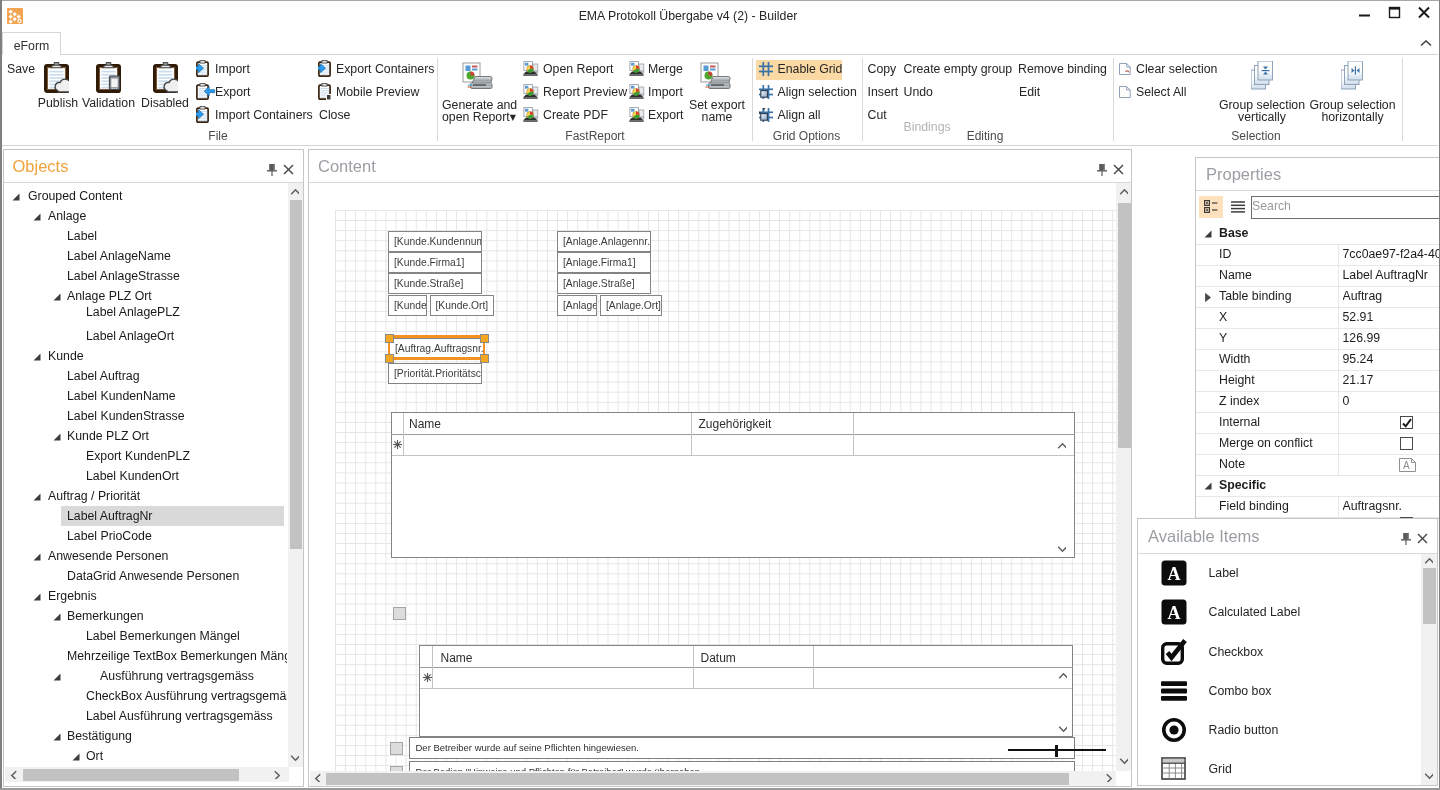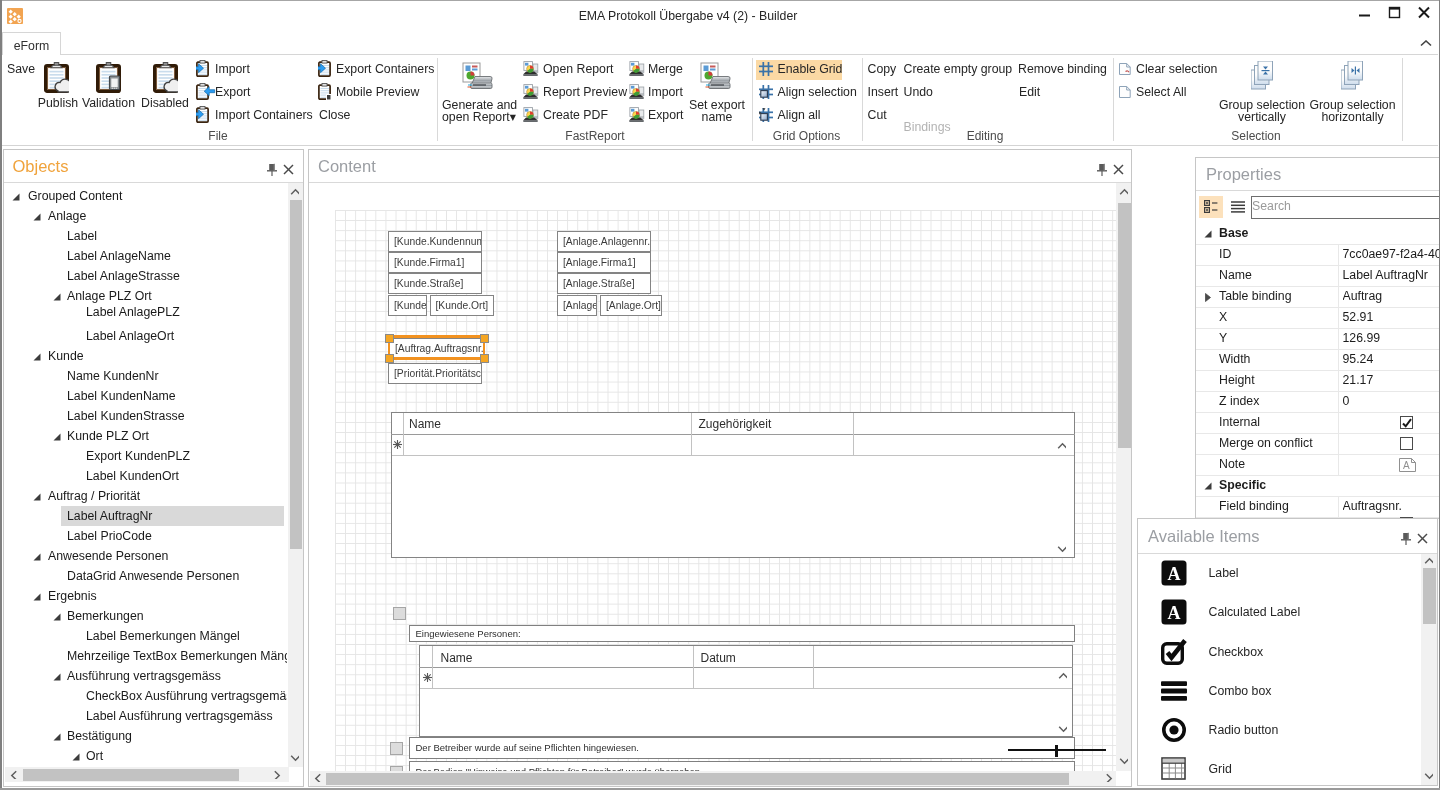--- a/index.html
+++ b/index.html
@@ -351,21 +351,21 @@
     <svg class="abs" style="left:49px;top:142.5px" width="8" height="8">
         <polygon points="7.5,0.5 7.5,7.5 0.5,7.5" fill="#3c3c3c"></polygon>
       </svg>
     <div class="trow" style="left:63px;top:136px;width:220px;">Anlage PLZ Ort</div>
     <div class="trow" style="left:82px;top:152px;width:201px;">Label AnlagePLZ</div>
     <div class="trow" style="left:82px;top:176px;width:201px;">Label AnlageOrt</div>
     <svg class="abs" style="left:29px;top:202.5px" width="8" height="8">
         <polygon points="7.5,0.5 7.5,7.5 0.5,7.5" fill="#3c3c3c"></polygon>
       </svg>
     <div class="trow" style="left:44px;top:196px;width:239px;">Kunde</div>
-    <div class="trow" style="left:63px;top:216px;width:220px;">Name KundenNr</div>
+    <div class="trow" style="left:63px;top:216px;width:220px;">Label Auftrag</div>
     <div class="trow" style="left:63px;top:236px;width:220px;">Label KundenName</div>
     <div class="trow" style="left:63px;top:256px;width:220px;">Label KundenStrasse</div>
     <svg class="abs" style="left:49px;top:282.5px" width="8" height="8">
         <polygon points="7.5,0.5 7.5,7.5 0.5,7.5" fill="#3c3c3c"></polygon>
       </svg>
     <div class="trow" style="left:63px;top:276px;width:220px;">Kunde PLZ Ort</div>
     <div class="trow" style="left:82px;top:296px;width:201px;">Export KundenPLZ</div>
     <div class="trow" style="left:82px;top:316px;width:201px;">Label KundenOrt</div>
     <svg class="abs" style="left:29px;top:342.5px" width="8" height="8">
         <polygon points="7.5,0.5 7.5,7.5 0.5,7.5" fill="#3c3c3c"></polygon>
@@ -385,21 +385,21 @@
     <div class="trow" style="left:44px;top:436px;width:239px;">Ergebnis</div>
     <svg class="abs" style="left:49px;top:462.5px" width="8" height="8">
         <polygon points="7.5,0.5 7.5,7.5 0.5,7.5" fill="#3c3c3c"></polygon>
       </svg>
     <div class="trow" style="left:63px;top:456px;width:220px;">Bemerkungen</div>
     <div class="trow" style="left:82px;top:476px;width:201px;">Label Bemerkungen Mängel</div>
     <div class="trow" style="left:63px;top:496px;width:220px;">Mehrzeilige TextBox Bemerkungen Mängel</div>
     <svg class="abs" style="left:49px;top:522.5px" width="8" height="8">
         <polygon points="7.5,0.5 7.5,7.5 0.5,7.5" fill="#3c3c3c"></polygon>
       </svg>
-    <div class="trow" style="left:63px;top:516px;width:220px;">Ausführung vertragsgemäss</div>
+    <div class="trow" style="left:63px;top:516px;width:220px;text-align:center;">Ausführung vertragsgemäss</div>
     <div class="trow" style="left:82px;top:536px;width:201px;">CheckBox Ausführung vertragsgemäss</div>
     <div class="trow" style="left:82px;top:556px;width:201px;">Label Ausführung vertragsgemäss</div>
     <svg class="abs" style="left:49px;top:582.5px" width="8" height="8">
         <polygon points="7.5,0.5 7.5,7.5 0.5,7.5" fill="#3c3c3c"></polygon>
       </svg>
     <div class="trow" style="left:63px;top:576px;width:220px;">Bestätigung</div>
     <svg class="abs" style="left:68px;top:602.5px" width="8" height="8">
         <polygon points="7.5,0.5 7.5,7.5 0.5,7.5" fill="#3c3c3c"></polygon>
       </svg>
     <div class="trow" style="left:82px;top:596px;width:201px;">Ort</div>
@@ -471,21 +471,20 @@
         <use href="#starico"></use>
       </svg>
     <svg class="chev" style="left:748px;top:291.5px" width="11" height="8">
         <use href="#chevU"></use>
       </svg>
     <svg class="chev" style="left:748px;top:395px" width="11" height="8">
         <use href="#chevD"></use>
       </svg>
 
     <div class="abs ckgray" style="left:83.5px;top:457px;"></div>
-    <div class="fbox" style="left:100px;top:474.5px;width:666px;height:17px;line-height:15px;padding-left:5.5px;">Eingewiesene Personen:</div>
 
     <div class="abs" style="left:110px;top:495px;width:654px;height:91.5px;background:#fff;border:1px solid #848484;"></div>
     <div class="abs" style="left:110px;top:517px;width:654px;height:1px;background:#9a9a9a;"></div>
     <div class="abs" style="left:123px;top:496px;width:1px;height:42px;background:#c2c2c2;"></div>
     <div class="abs" style="left:383.5px;top:496px;width:1px;height:42px;background:#c2c2c2;"></div>
     <div class="abs" style="left:504px;top:496px;width:1px;height:42px;background:#c2c2c2;"></div>
     <div class="abs" style="left:111px;top:537.5px;width:652px;height:1px;background:#c2c2c2;"></div>
     <div class="abs gh" style="left:131.5px;top:498.5px;">Name</div>
     <div class="abs gh" style="left:391.5px;top:498.5px;">Datum</div>
     <svg class="abs" style="left:114px;top:523px" width="9" height="9">

